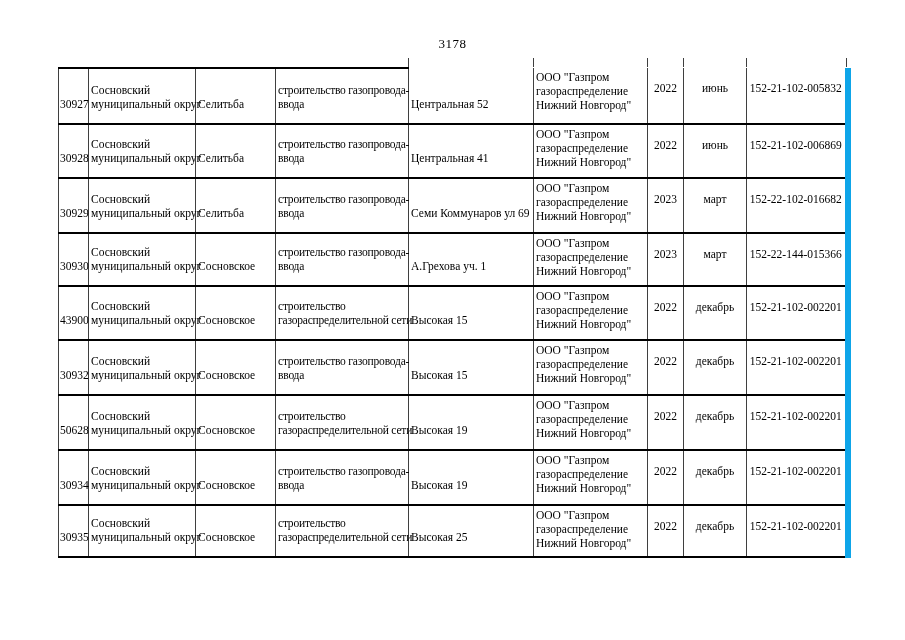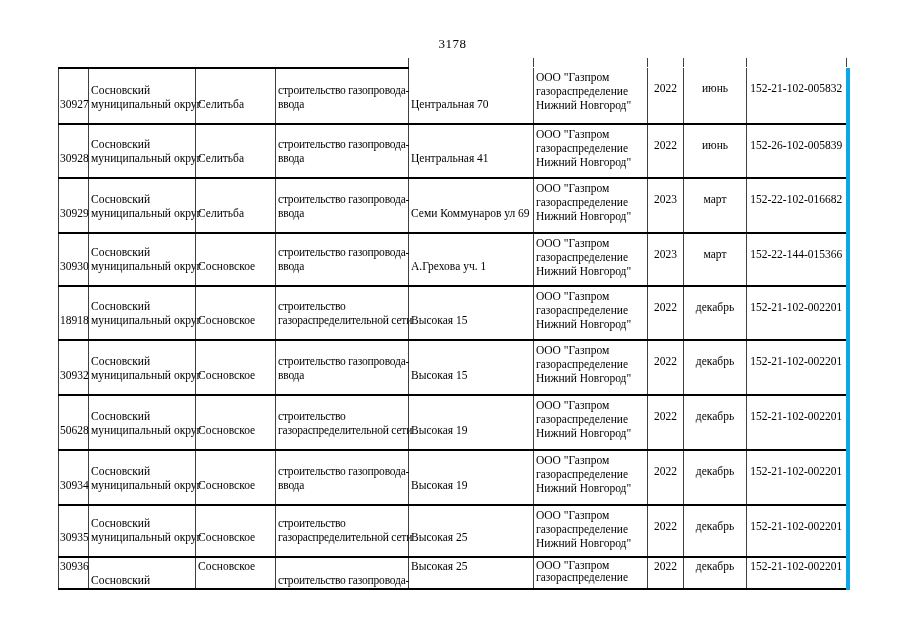--- a/index.html
+++ b/index.html
@@ -14,21 +14,21 @@
   }
   table.register{
     position:absolute;left:58px;top:67px;
     border-collapse:collapse;table-layout:fixed;width:790px;
   }
   td{
     font-size:11.5px;line-height:14px;white-space:pre;overflow:visible;
     border-left:1px solid #3f3f3f;border-bottom:2px solid #000;
     vertical-align:bottom;padding:0 1px 12px 2px;
   }
-  td.c8{border-right:4px solid #0ea5e9;}
+  td.c8{border-right:6px solid #0ea5e9;}
   
   tr.r0 td.c0,tr.r0 td.c1,tr.r0 td.c2,tr.r0 td.c3{border-top:2px solid #000;}
   td.c0{padding:0 0 12px 1px;margin-left:29px;}
   td.c3{letter-spacing:-0.2px;}
   td.c5{vertical-align:top;padding:2px 1px 2px 2px;}
   td.c6,td.c7,td.c8{vertical-align:top;text-align:center;padding:13px 1px 15px 1px;}
   .r0{height:56px}.r1{height:54px}.r2{height:55px}.r3{height:53px}.r4{height:54px}
   .r5{height:55px}.r6{height:55px}.r7{height:55px}.r8{height:52px}.r9{height:24px}
   
   tr.r9 td.c0{vertical-align:top;padding:1px 0 0 1px;}
@@ -67,42 +67,42 @@
         <col style="width:101px">
     </colgroup>
     <tbody>
       <tr class="r0">
         <td class="c0">30927</td>
         <td class="c1">Сосновский
 муниципальный округ</td>
         <td class="c2">Селитьба</td>
         <td class="c3">строительство газопровода-
 ввода</td>
-        <td class="c4">Центральная 70</td>
+        <td class="c4">Центральная 52</td>
         <td class="c5">ООО "Газпром
 газораспределение
 Нижний Новгород"</td>
         <td class="c6">2022</td>
         <td class="c7">июнь</td>
         <td class="c8">152-21-102-005832</td>
       </tr>
       <tr class="r1">
         <td class="c0">30928</td>
         <td class="c1">Сосновский
 муниципальный округ</td>
         <td class="c2">Селитьба</td>
         <td class="c3">строительство газопровода-
 ввода</td>
         <td class="c4">Центральная 41</td>
         <td class="c5">ООО "Газпром
 газораспределение
 Нижний Новгород"</td>
         <td class="c6">2022</td>
         <td class="c7">июнь</td>
-        <td class="c8">152-26-102-005839</td>
+        <td class="c8">152-21-102-006869</td>
       </tr>
       <tr class="r2">
         <td class="c0">30929</td>
         <td class="c1">Сосновский
 муниципальный округ</td>
         <td class="c2">Селитьба</td>
         <td class="c3">строительство газопровода-
 ввода</td>
         <td class="c4">Семи Коммунаров ул 69</td>
         <td class="c5">ООО "Газпром
@@ -121,21 +121,21 @@
 ввода</td>
         <td class="c4">А.Грехова уч. 1</td>
         <td class="c5">ООО "Газпром
 газораспределение
 Нижний Новгород"</td>
         <td class="c6">2023</td>
         <td class="c7">март</td>
         <td class="c8">152-22-144-015366</td>
       </tr>
       <tr class="r4">
-        <td class="c0">18918</td>
+        <td class="c0">43900</td>
         <td class="c1">Сосновский
 муниципальный округ</td>
         <td class="c2">Сосновское</td>
         <td class="c3">строительство
 газораспределительной сети</td>
         <td class="c4">Высокая 15</td>
         <td class="c5">ООО "Газпром
 газораспределение
 Нижний Новгород"</td>
         <td class="c6">2022</td>
@@ -195,27 +195,15 @@
         <td class="c3">строительство
 газораспределительной сети</td>
         <td class="c4">Высокая 25</td>
         <td class="c5">ООО "Газпром
 газораспределение
 Нижний Новгород"</td>
         <td class="c6">2022</td>
         <td class="c7">декабрь</td>
         <td class="c8">152-21-102-002201</td>
       </tr>
-      <tr class="r9">
-        <td class="c0">30936</td>
-        <td class="c1">Сосновский</td>
-        <td class="c2">Сосновское</td>
-        <td class="c3">строительство газопровода-</td>
-        <td class="c4">Высокая 25</td>
-        <td class="c5">ООО "Газпром
-газораспределение</td>
-        <td class="c6">2022</td>
-        <td class="c7">декабрь</td>
-        <td class="c8">152-21-102-002201</td>
-      </tr>
     </tbody>
   </table>
 </div>
 
 </body></html>

